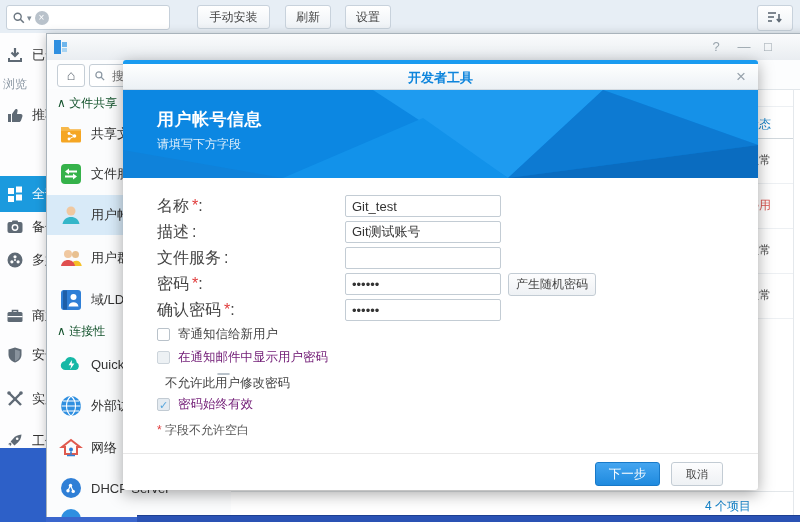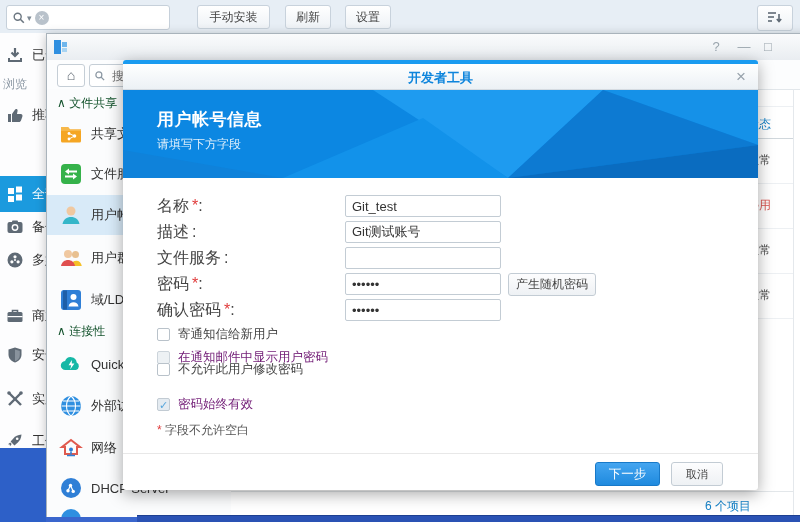--- a/index.html
+++ b/index.html
@@ -347,21 +347,21 @@
       <div class="cp-cell" style="left:700px;top:118px;">正常</div>
       <div class="cp-hline" style="left:184px;top:149px;width:563px;"></div>
       <div class="cp-cell" style="left:700px;top:163px;color:#d9534f;">停用</div>
       <div class="cp-hline" style="left:184px;top:194px;width:563px;"></div>
       <div class="cp-cell" style="left:700px;top:208px;">正常</div>
       <div class="cp-hline" style="left:184px;top:239px;width:563px;"></div>
       <div class="cp-cell" style="left:700px;top:253px;">正常</div>
       <div class="cp-hline" style="left:184px;top:284px;width:563px;"></div>
       <div class="cp-vline" style="left:746px;top:55px;height:427px;"></div>
       <div class="cp-hline" style="left:184px;top:457px;width:563px;background:#e3e7ea;"></div>
-      <div class="cp-footer-count" style="top:464px;left:658px;">6 个项目</div>
+      <div class="cp-footer-count" style="top:464px;left:658px;">4 个项目</div>
     </div>
   </div>
 
   <div class="desktop-corner"></div>
   <div class="strip-light"></div>
   <div class="strip-navy"></div>
 
   <div class="dlg">
     <div class="dlg-accent"></div>
     <div class="dlg-titlebar">
@@ -406,21 +406,21 @@
     </div>
 
     <div class="cbrow" style="top:267px;">
       <span class="cbox"></span>
       <span class="cl">寄通知信给新用户</span>
     </div>
     <div class="cbrow dis" style="top:290px;">
       <span class="cbox"></span>
       <span class="cl">在通知邮件中显示用户密码</span>
     </div>
-    <div class="cbrow" style="top:302px;">
+    <div class="cbrow" style="top:313px;flex-direction:column;">
       <span class="cbox"></span>
       <span class="cl">不允许此用户修改密码</span>
     </div>
     <div class="cbrow dis chk" style="top:337px;">
       <span class="cbox">✓</span>
       <span class="cl">密码始终有效</span>
     </div>
 
     <div class="footnote">
       <span class="req" style="margin-left:0;">*</span>

